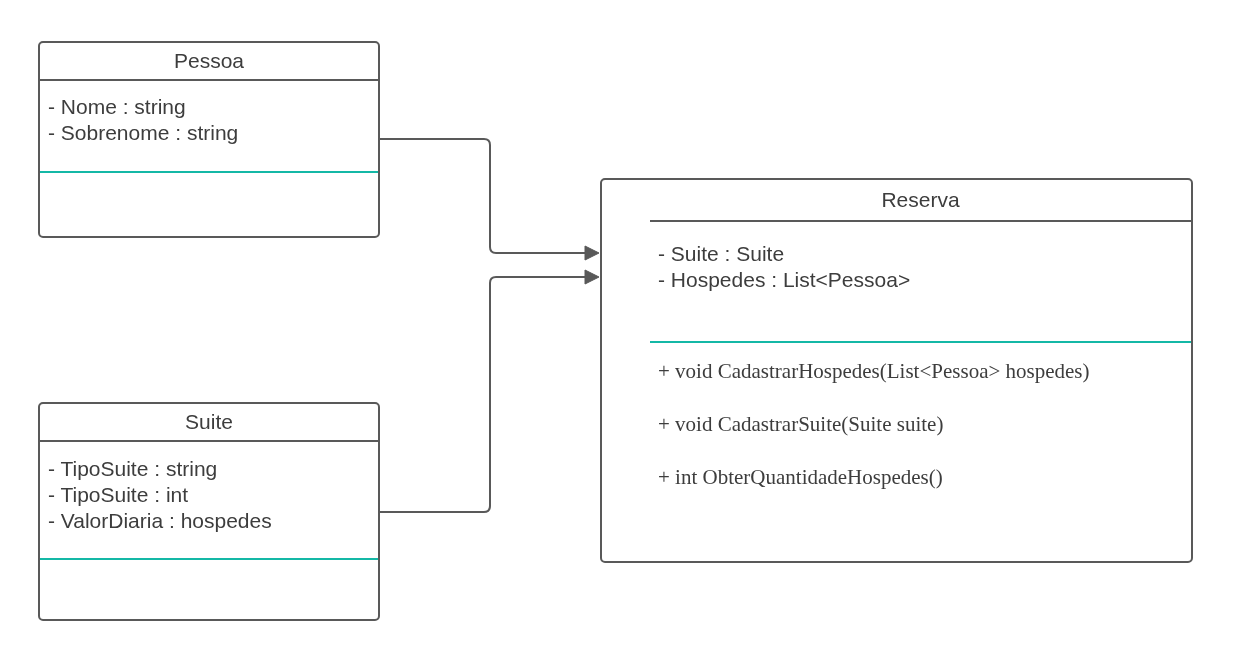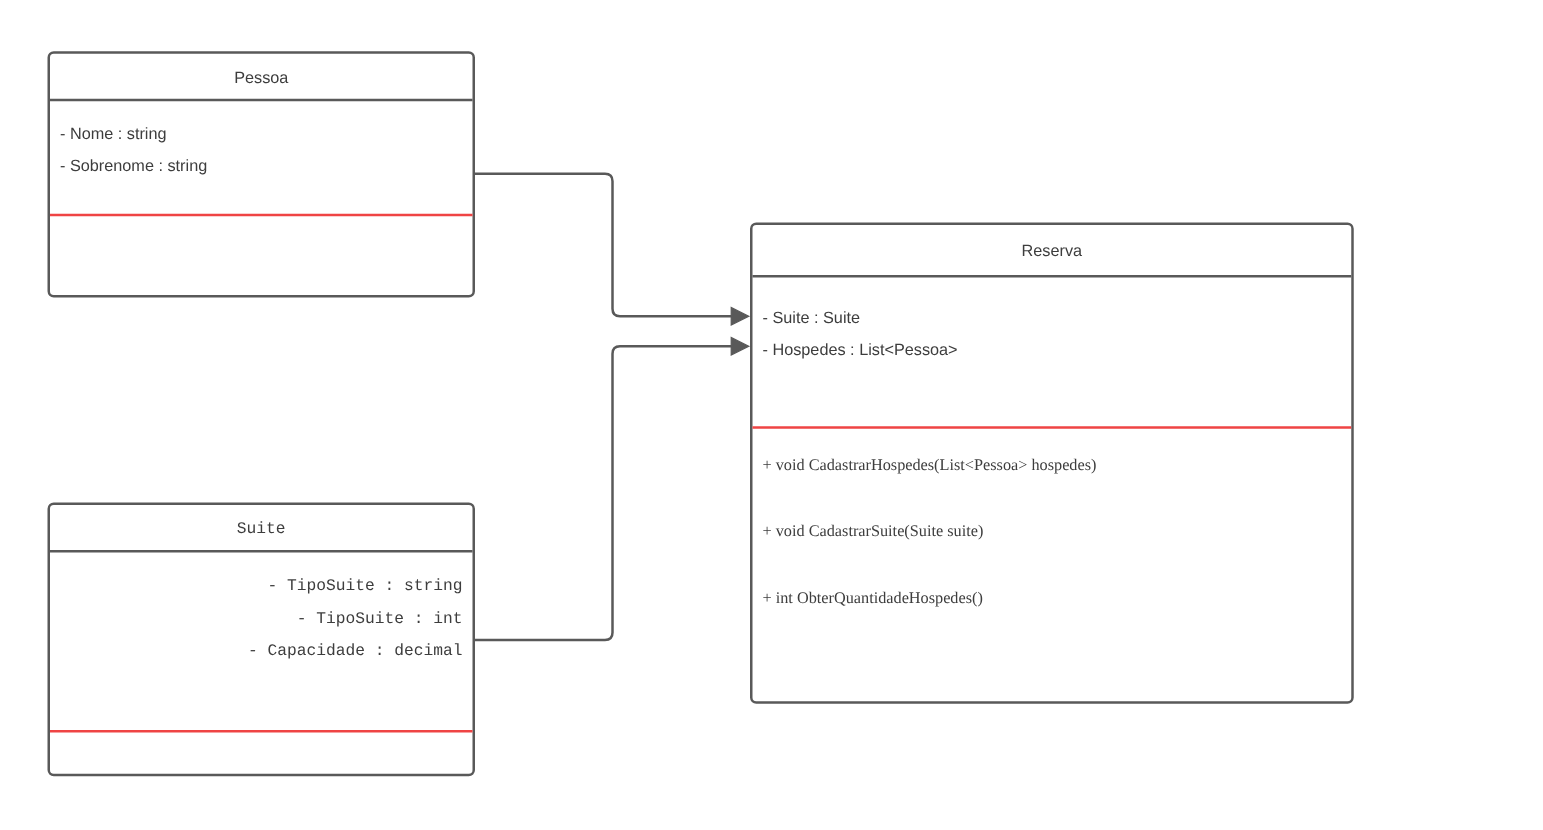--- a/index.html
+++ b/index.html
@@ -21,37 +21,37 @@
     left: 0;
     top: 0;
     pointer-events: none;
   }
   .uml-class {
     position: absolute;
     background: #ffffff;
     border: 2px solid #595959;
     border-radius: 5px;
     color: #3d3d3d;
-    font-size: 13px;
+    font-size: 21px;
     display: flex;
     flex-direction: column;
     box-sizing: border-box;
   }
   .uml-class * { box-sizing: border-box; }
   .uml-title {
     flex: 0 0 auto;
     border-bottom: 2px solid #595959;
     display: flex;
     align-items: center;
     justify-content: center;
     white-space: nowrap;
   }
   .uml-attrs {
     flex: 0 0 auto;
-    border-bottom: 2px solid #ef4444;
+    border-bottom: 2px solid #14b8a6;
     padding-left: 8px;
     padding-right: 8px;
     overflow: hidden;
   }
   .uml-methods {
     flex: 1 1 auto;
     padding-left: 8px;
     padding-right: 8px;
     overflow: hidden;
   }
@@ -63,26 +63,26 @@
     line-height: 53px;
     white-space: nowrap;
   }
 
   
   .box-pessoa { left: 38px; top: 41px; width: 342px; height: 197px; }
   .box-pessoa .uml-title { height: 38px; }
   .box-pessoa .uml-attrs { height: 92px; padding-top: 13px; }
 
   
-  .box-suite { left: 38px; top: 402px; width: 342px; height: 219px; font-family: Liberation Mono, monospace; }
+  .box-suite { left: 38px; top: 402px; width: 342px; height: 219px; }
   .box-suite .uml-title { height: 38px; }
-  .box-suite .uml-attrs { height: 144px; padding-top: 14px; text-align: right; }
+  .box-suite .uml-attrs { height: 118px; padding-top: 14px; }
 
   
-  .box-reserva { left: 600px; top: 178px; width: 483px; height: 385px; }
+  .box-reserva { left: 600px; top: 178px; width: 593px; height: 385px; padding-left: 48px; }
   .box-reserva .uml-title { height: 42px; }
   .box-reserva .uml-attrs { height: 121px; padding-top: 19px; }
   .box-reserva .uml-methods { padding-top: 2px; font-family: Liberation Serif, serif; }
 </style>
 </head>
 <body>
 
 <div class="canvas">
 
   <svg class="connectors" width="1234" height="664" viewBox="0 0 1234 664">
@@ -103,21 +103,21 @@
       <div class="uml-line">- Sobrenome : string</div>
     </div>
     <div class="uml-methods"></div>
   </div>
 
   <div class="uml-class box-suite">
     <div class="uml-title">Suite</div>
     <div class="uml-attrs">
       <div class="uml-line">- TipoSuite : string</div>
       <div class="uml-line">- TipoSuite : int</div>
-      <div class="uml-line">- Capacidade : decimal</div>
+      <div class="uml-line">- ValorDiaria : hospedes</div>
     </div>
     <div class="uml-methods"></div>
   </div>
 
   <div class="uml-class box-reserva">
     <div class="uml-title">Reserva</div>
     <div class="uml-attrs">
       <div class="uml-line">- Suite : Suite</div>
       <div class="uml-line">- Hospedes : List&lt;Pessoa&gt;</div>
     </div>

